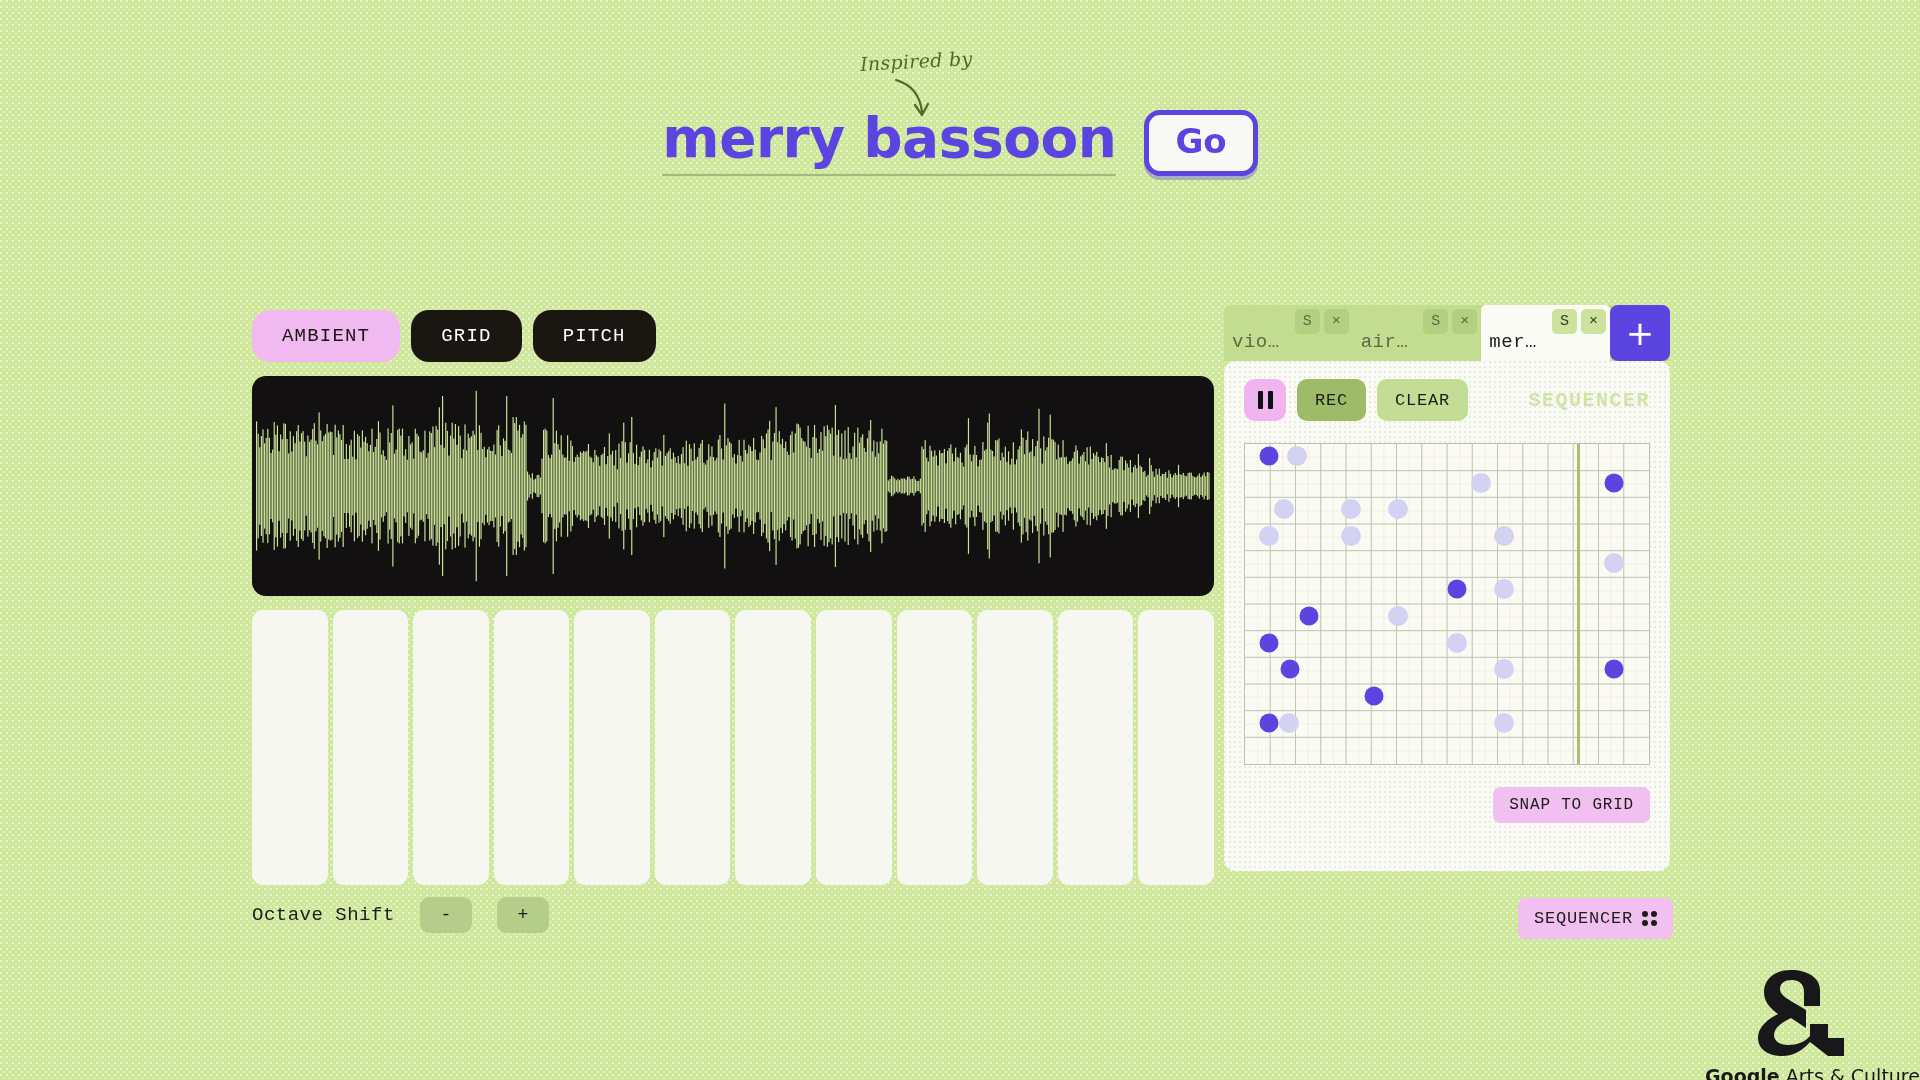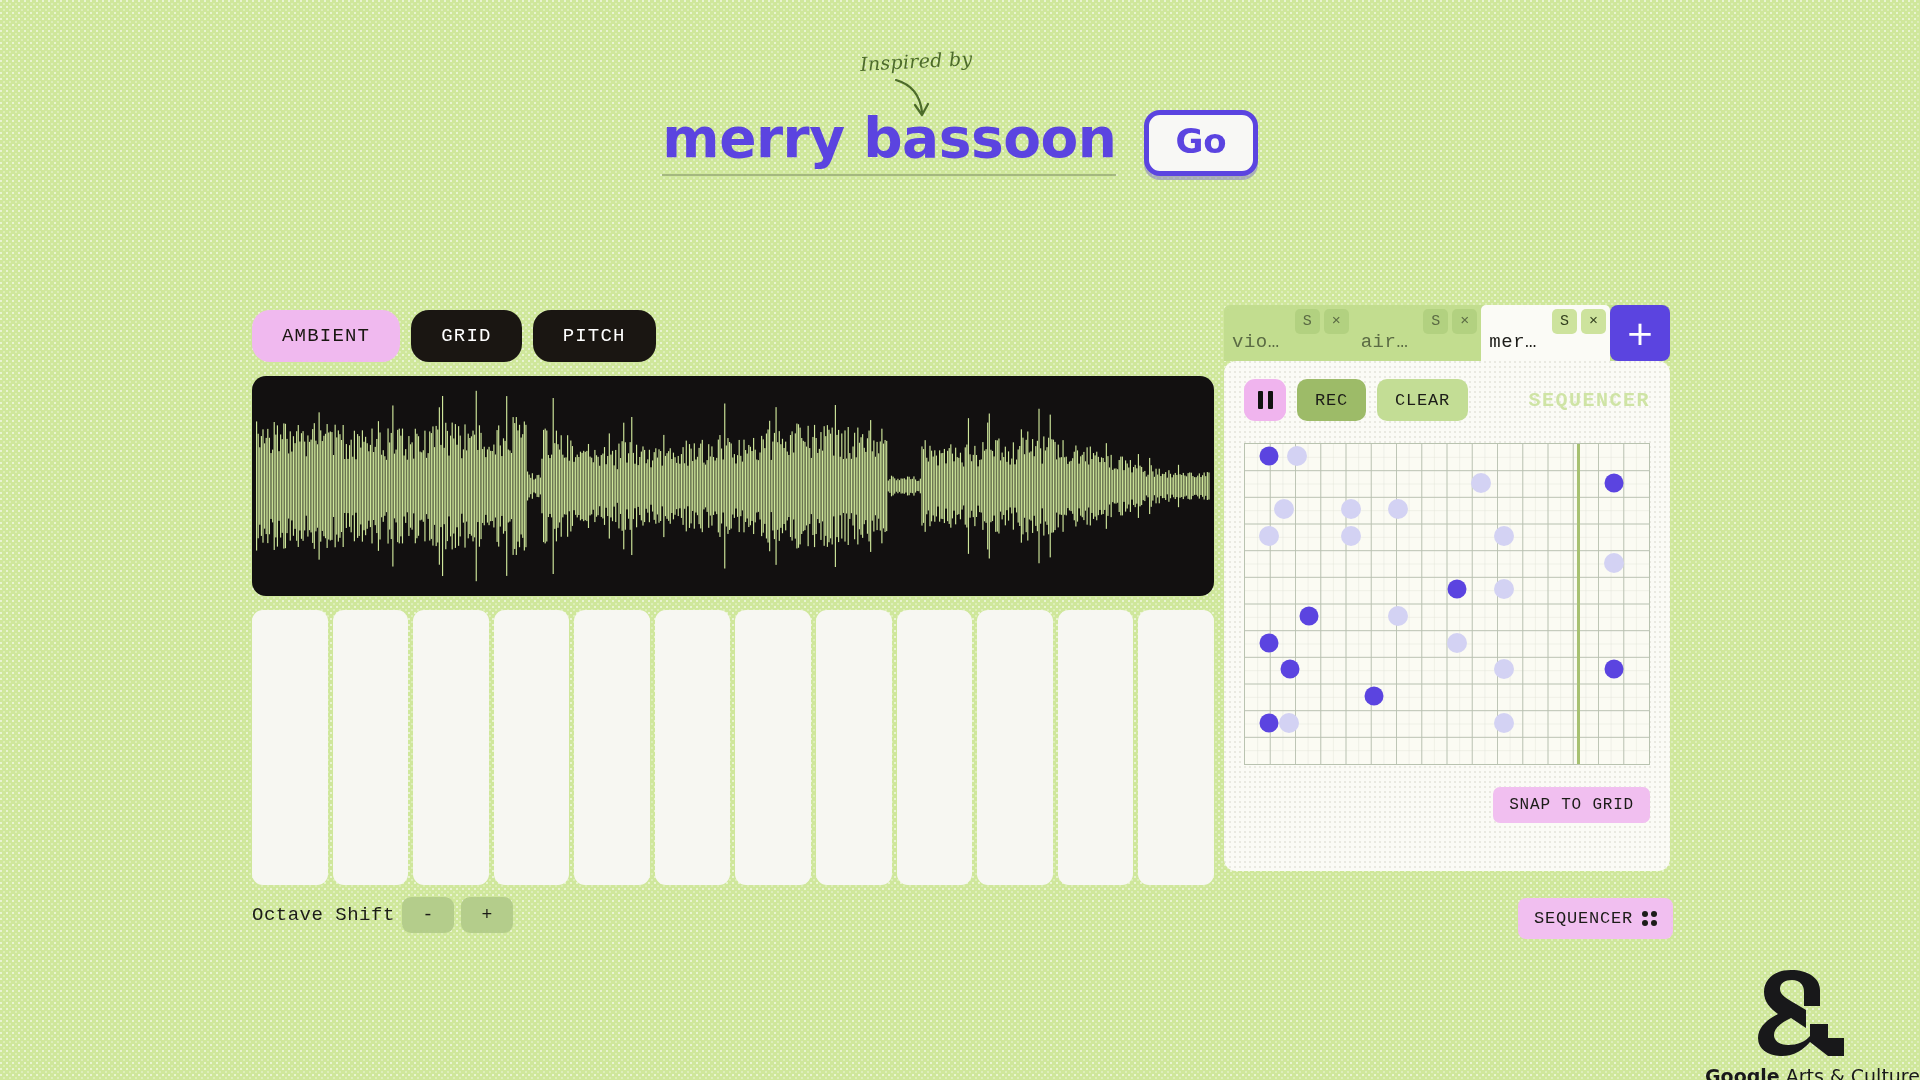--- a/index.html
+++ b/index.html
@@ -140,21 +140,21 @@
   .piano-key {
     flex: 1;
     background: #f7f7f2;
     border-radius: 11px;
     cursor: pointer;
   }
 
   #octave-row {
     display: flex;
     align-items: center;
-    gap: 7px;
+    gap: 25px;
     margin-top: 12px;
   }
   #octave-label {
     font-family: "Liberation Mono", monospace;
     font-size: 19px;
     color: #1c1c18;
     letter-spacing: 0.5px;
   }
   .octave-btn {
     background: #b4cd8b;

